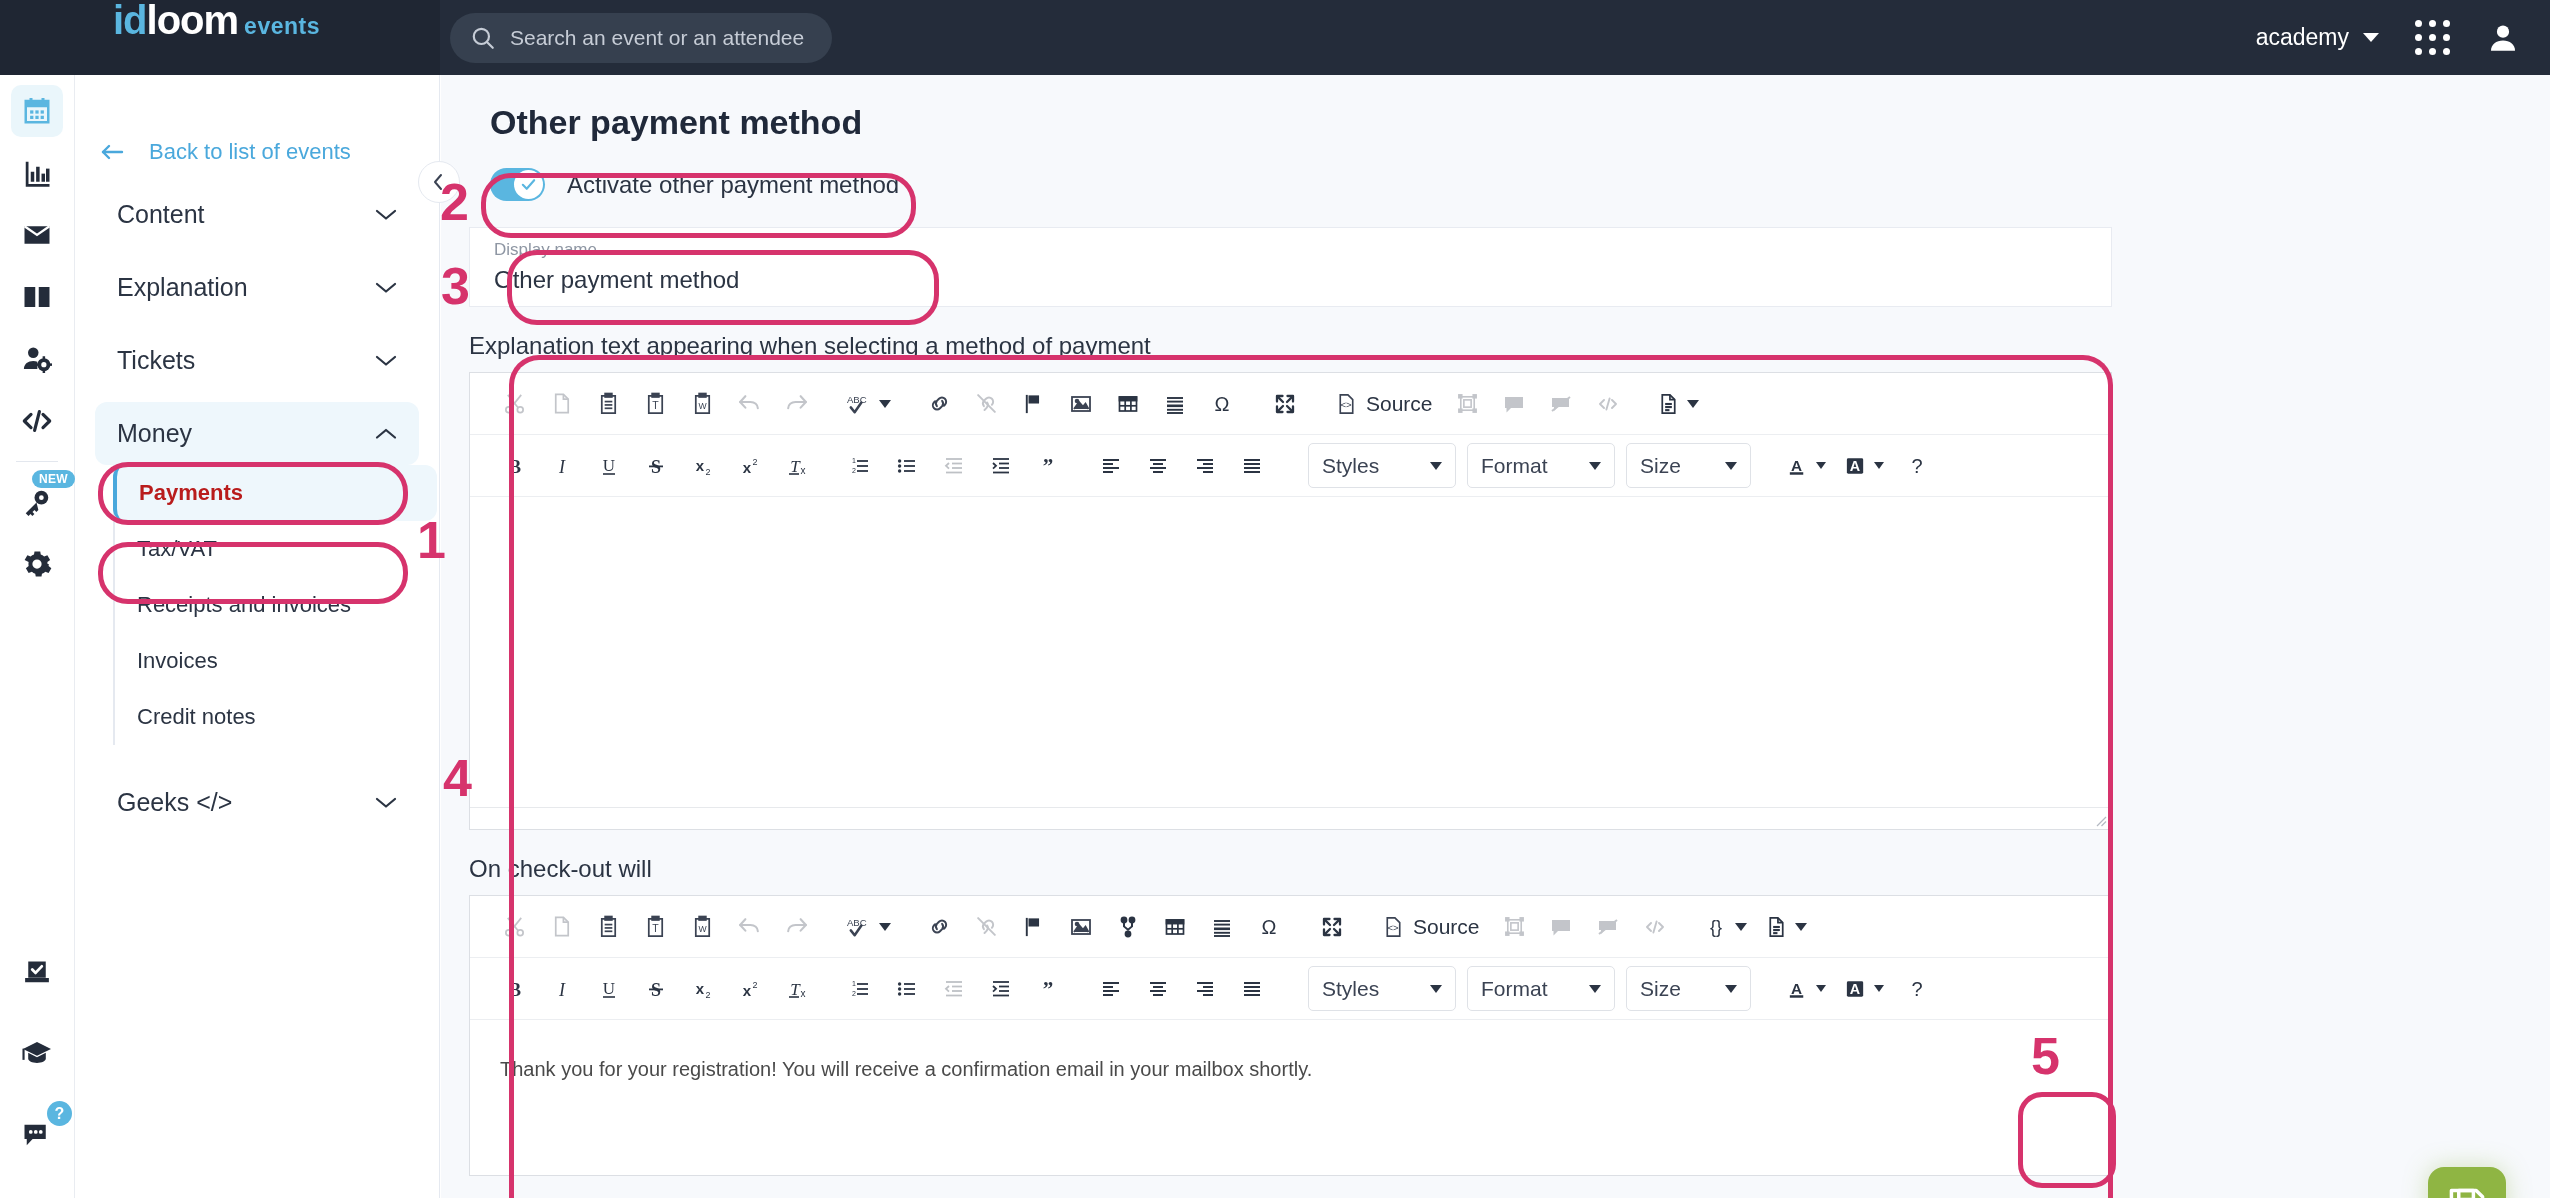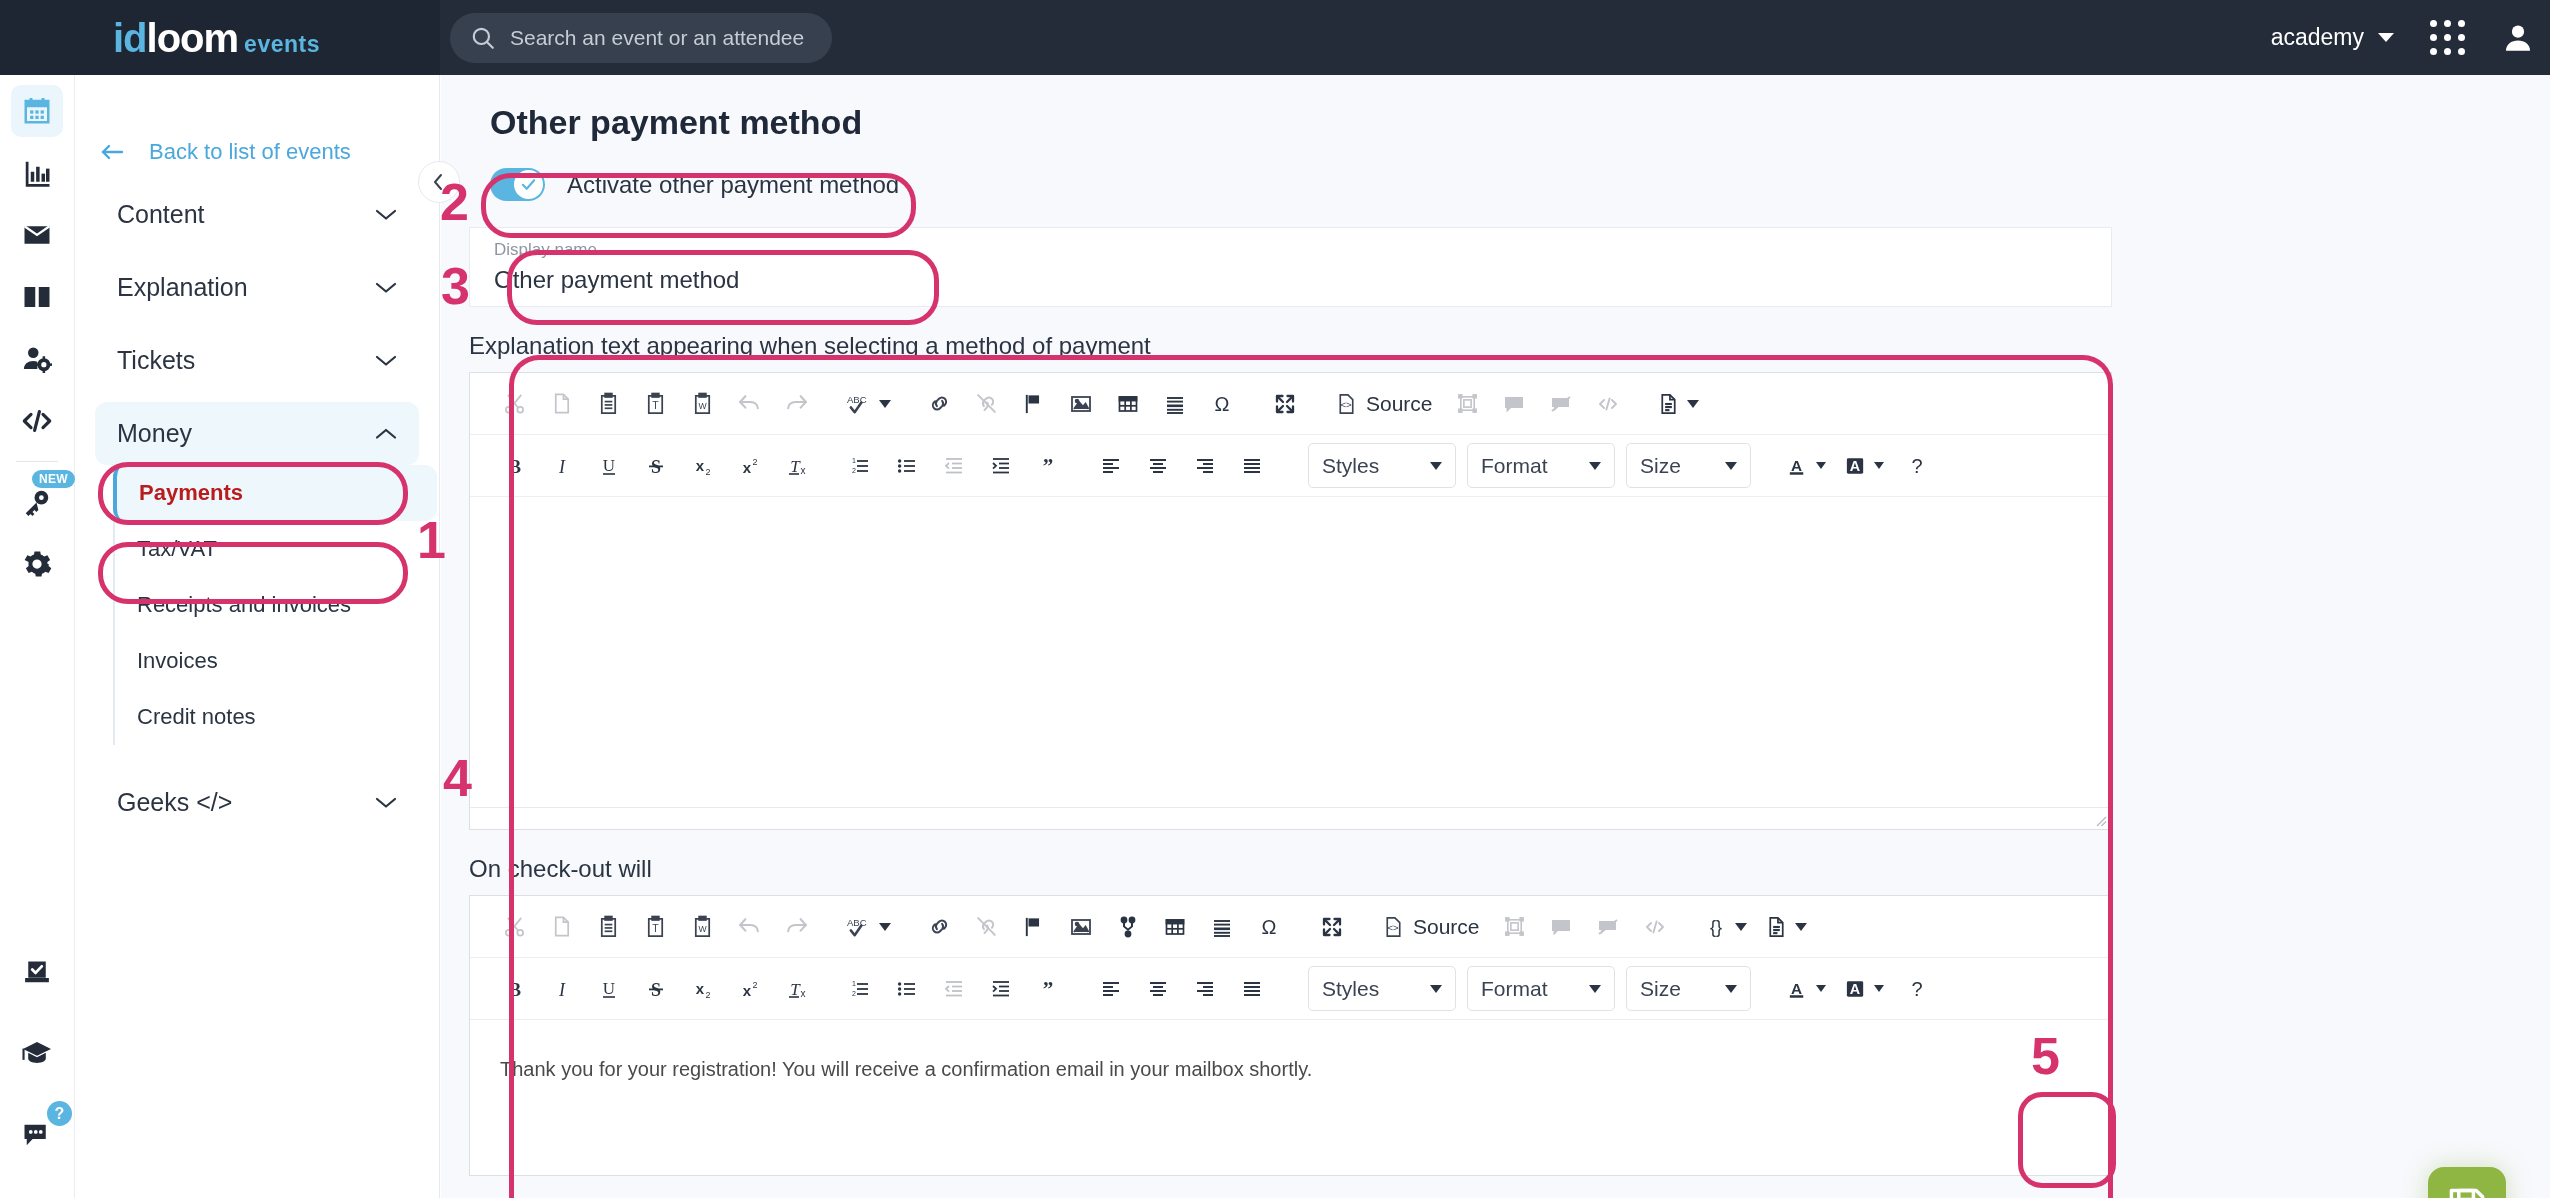--- a/index.html
+++ b/index.html
@@ -13,21 +13,21 @@
 
   
   #topbar {
     position: absolute; top: 0; left: 0;
     width: 2550px; height: 75px;
     background: #242c3a;
     display: flex; align-items: center;
   }
   #topbar-logo-zone {
     width: 440px; height: 75px;
-    display: flex; align-items: center;
+    display: flex; 
     padding-left: 113px;
     background: #1f2633;
   }
   .logo { font-size: 40px; font-weight: 700; letter-spacing: -1px; line-height: 1; }
   .logo .id { color: #5ab6e0; }
   .logo .loom { color: #ffffff; }
   .logo .events { color: #5ab6e0; font-size: 23px; font-weight: 700; margin-left: 6px; letter-spacing: 0.5px;}
 
   #search-box {
     margin-left: 10px;
@@ -41,21 +41,21 @@
   #search-input {
     background: transparent; border: 0; outline: none;
     color: #c6ccd6; font-size: 21px;
     font-family: "Liberation Sans", sans-serif;
     width: 300px;
   }
   #search-input::placeholder { color: #c6ccd6; }
 
   #topbar-right {
     margin-left: auto; display: flex; align-items: center;
-    padding-right: 15px; gap: 36px;
+    padding-right: 30px; gap: 36px;
   }
   #account-menu {
     display: flex; align-items: center; gap: 14px;
     color: #ffffff; font-size: 23px; cursor: pointer;
   }
   .caret-down {
     width: 0; height: 0;
     border-left: 8px solid transparent;
     border-right: 8px solid transparent;
     border-top: 9px solid #ffffff;

